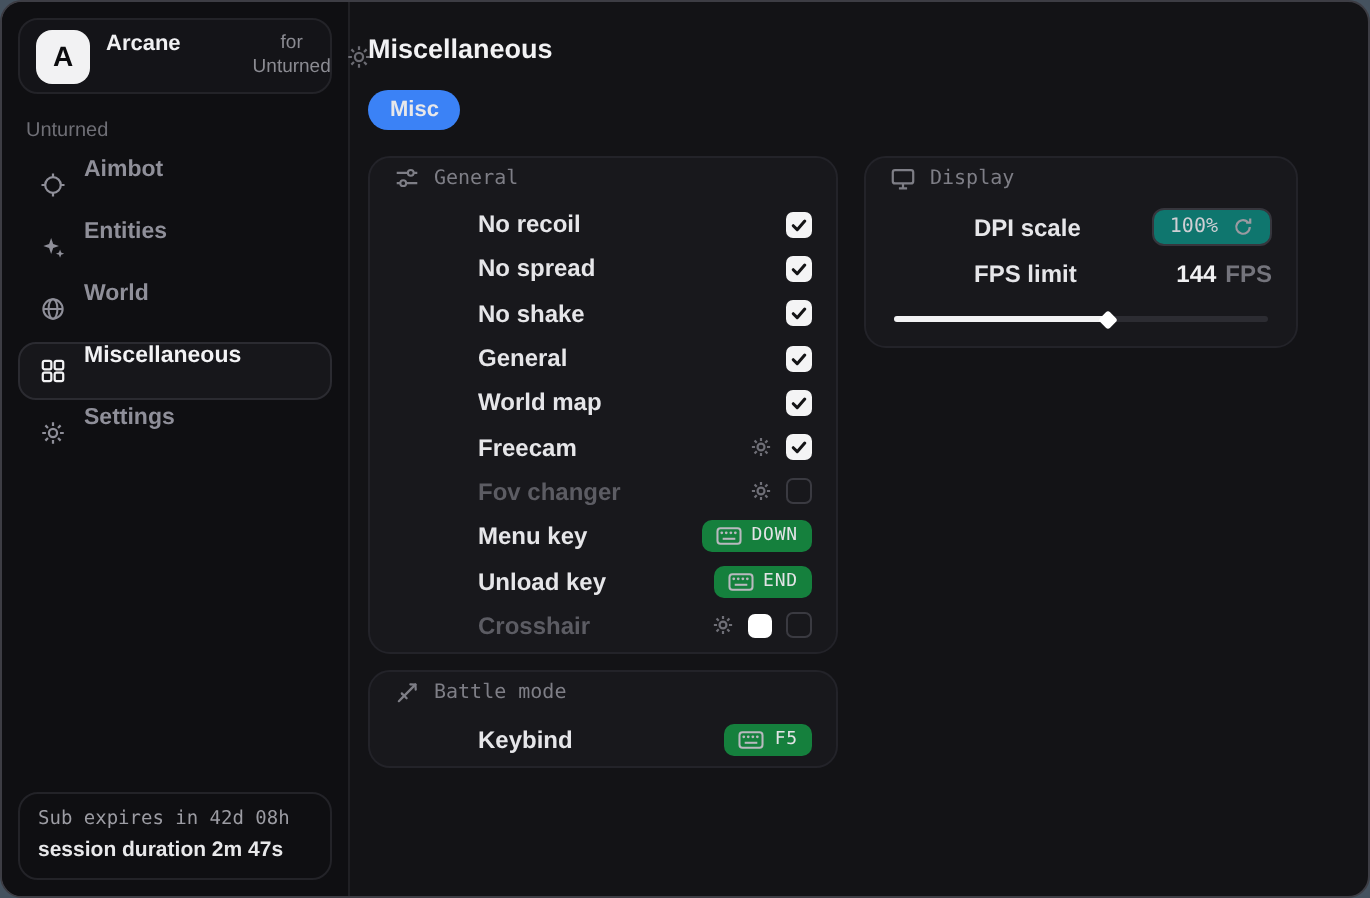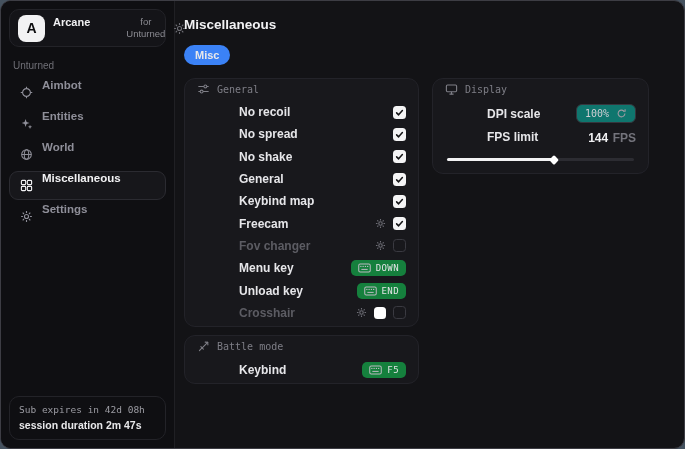--- a/index.html
+++ b/index.html
@@ -239,21 +239,21 @@
                 <span class="row-label">General</span>
                 <span class="controls">
                   <span class="checkbox checked">
                     <svg width="9" height="9" viewBox="0 0 10 10" fill="none" stroke="#141416" stroke-width="1.7" stroke-linecap="round" stroke-linejoin="round">
                       <polyline points="1.8,5.4 4,7.6 8.2,2.8"></polyline>
                     </svg>
                   </span>
                 </span>
               </div>
               <div class="row ">
-                <span class="row-label">Keybind map</span>
+                <span class="row-label">World map</span>
                 <span class="controls">
                   <span class="checkbox checked">
                     <svg width="9" height="9" viewBox="0 0 10 10" fill="none" stroke="#141416" stroke-width="1.7" stroke-linecap="round" stroke-linejoin="round">
                       <polyline points="1.8,5.4 4,7.6 8.2,2.8"></polyline>
                     </svg>
                   </span>
                 </span>
               </div>
               <div class="row ">
                 <span class="row-label">Freecam</span>

